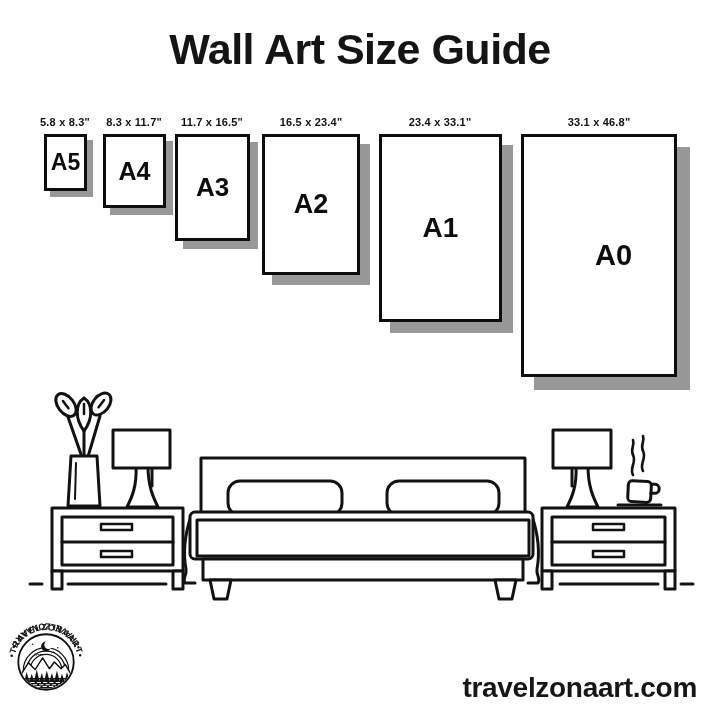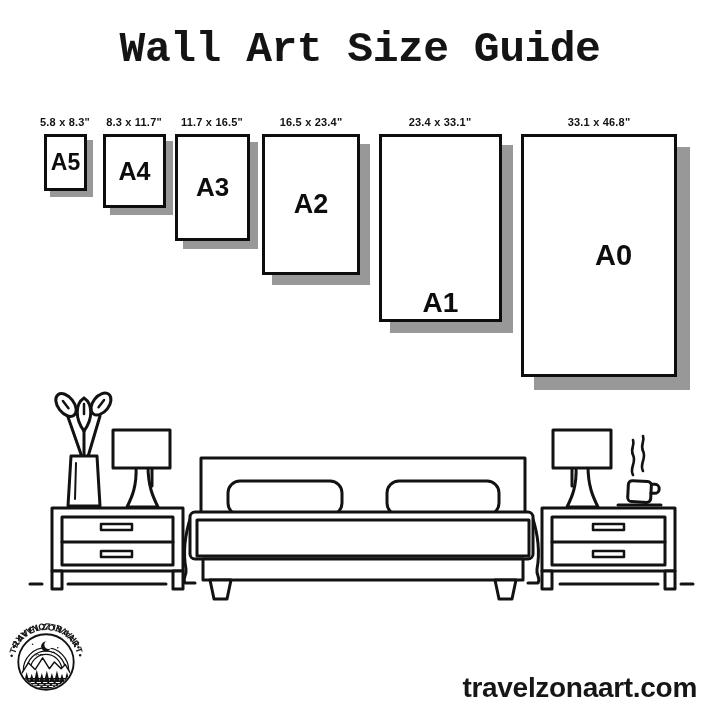--- a/index.html
+++ b/index.html
@@ -2,36 +2,36 @@
 <html><head>
 <meta charset="utf-8">
 <style>
   html,body{margin:0;padding:0;}
   body{
     width:720px;height:720px;background:#ffffff;position:relative;overflow:hidden;
     font-family:"Liberation Sans",sans-serif;color:#121212;
   }
   .title{
     position:absolute;top:25px;left:0;width:720px;margin:0;
-    text-align:center;font-size:43px;font-weight:bold;letter-spacing:-0.5px;color:#141414;font-family:Liberation Mono, monospace;
+    text-align:center;font-size:43px;font-weight:bold;letter-spacing:-0.5px;color:#141414;
   }
   .frame{
     position:absolute;box-sizing:border-box;background:#fff;border:3px solid #0d0d0d;
     display:flex;align-items:center;justify-content:center;
     font-weight:bold;color:#0d0d0d;z-index:2;
   }
   .frame-label{
     position:absolute;top:116px;transform:translateX(-50%);
     font-size:11px;font-weight:bold;white-space:nowrap;letter-spacing:0.2px;color:#121212;z-index:2;
   }
   #frame-a5{left:44px;top:134px;width:43px;height:57px;box-shadow:6px 6px 0 #989898;font-size:23px;}
   #frame-a4{left:103px;top:134px;width:63px;height:74px;box-shadow:7px 7px 0 #989898;font-size:25px;}
   #frame-a3{left:175px;top:134px;width:75px;height:107px;box-shadow:8px 8px 0 #989898;font-size:26px;}
   #frame-a2{left:262px;top:134px;width:98px;height:141px;box-shadow:10px 10px 0 #989898;font-size:27px;align-items:center;}
-  #frame-a1{left:379px;top:134px;width:123px;height:188px;box-shadow:11px 11px 0 #989898;font-size:28px;align-items:flex-end;}
+  #frame-a1{left:379px;top:134px;width:123px;height:188px;box-shadow:11px 11px 0 #989898;font-size:28px;}
   #frame-a0{left:521px;top:134px;width:156px;height:243px;box-shadow:13px 13px 0 #989898;font-size:29px;padding-left:29px;}
   #label-a5{left:65px;} #label-a4{left:134px;} #label-a3{left:212px;}
   #label-a2{left:311px;} #label-a1{left:440px;} #label-a0{left:599px;}
   .scene{position:absolute;left:0;top:0;width:720px;height:720px;z-index:1;}
   .logo{position:absolute;left:4px;top:620px;width:84px;height:84px;z-index:3;}
   .website{
     position:absolute;top:672px;right:23px;font-size:28px;font-weight:bold;
     letter-spacing:-0.3px;color:#161616;z-index:3;
   }
 </style>

